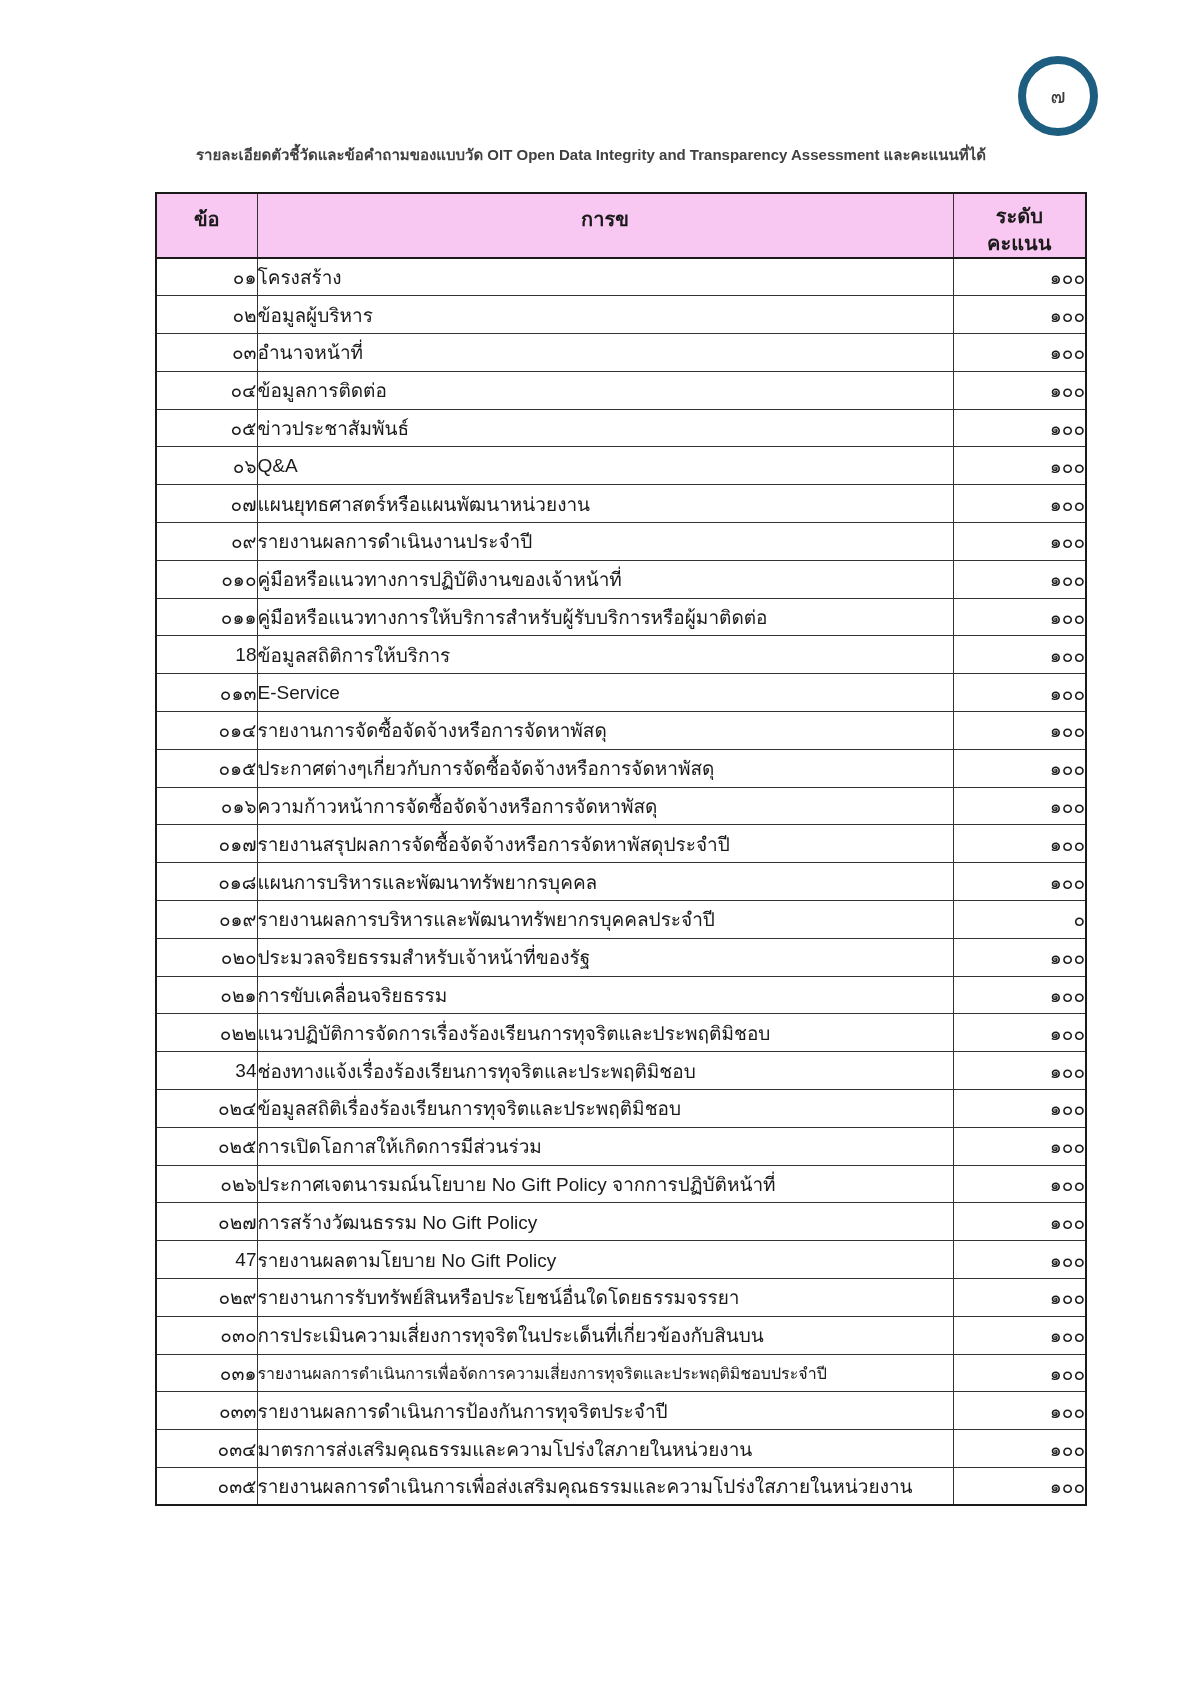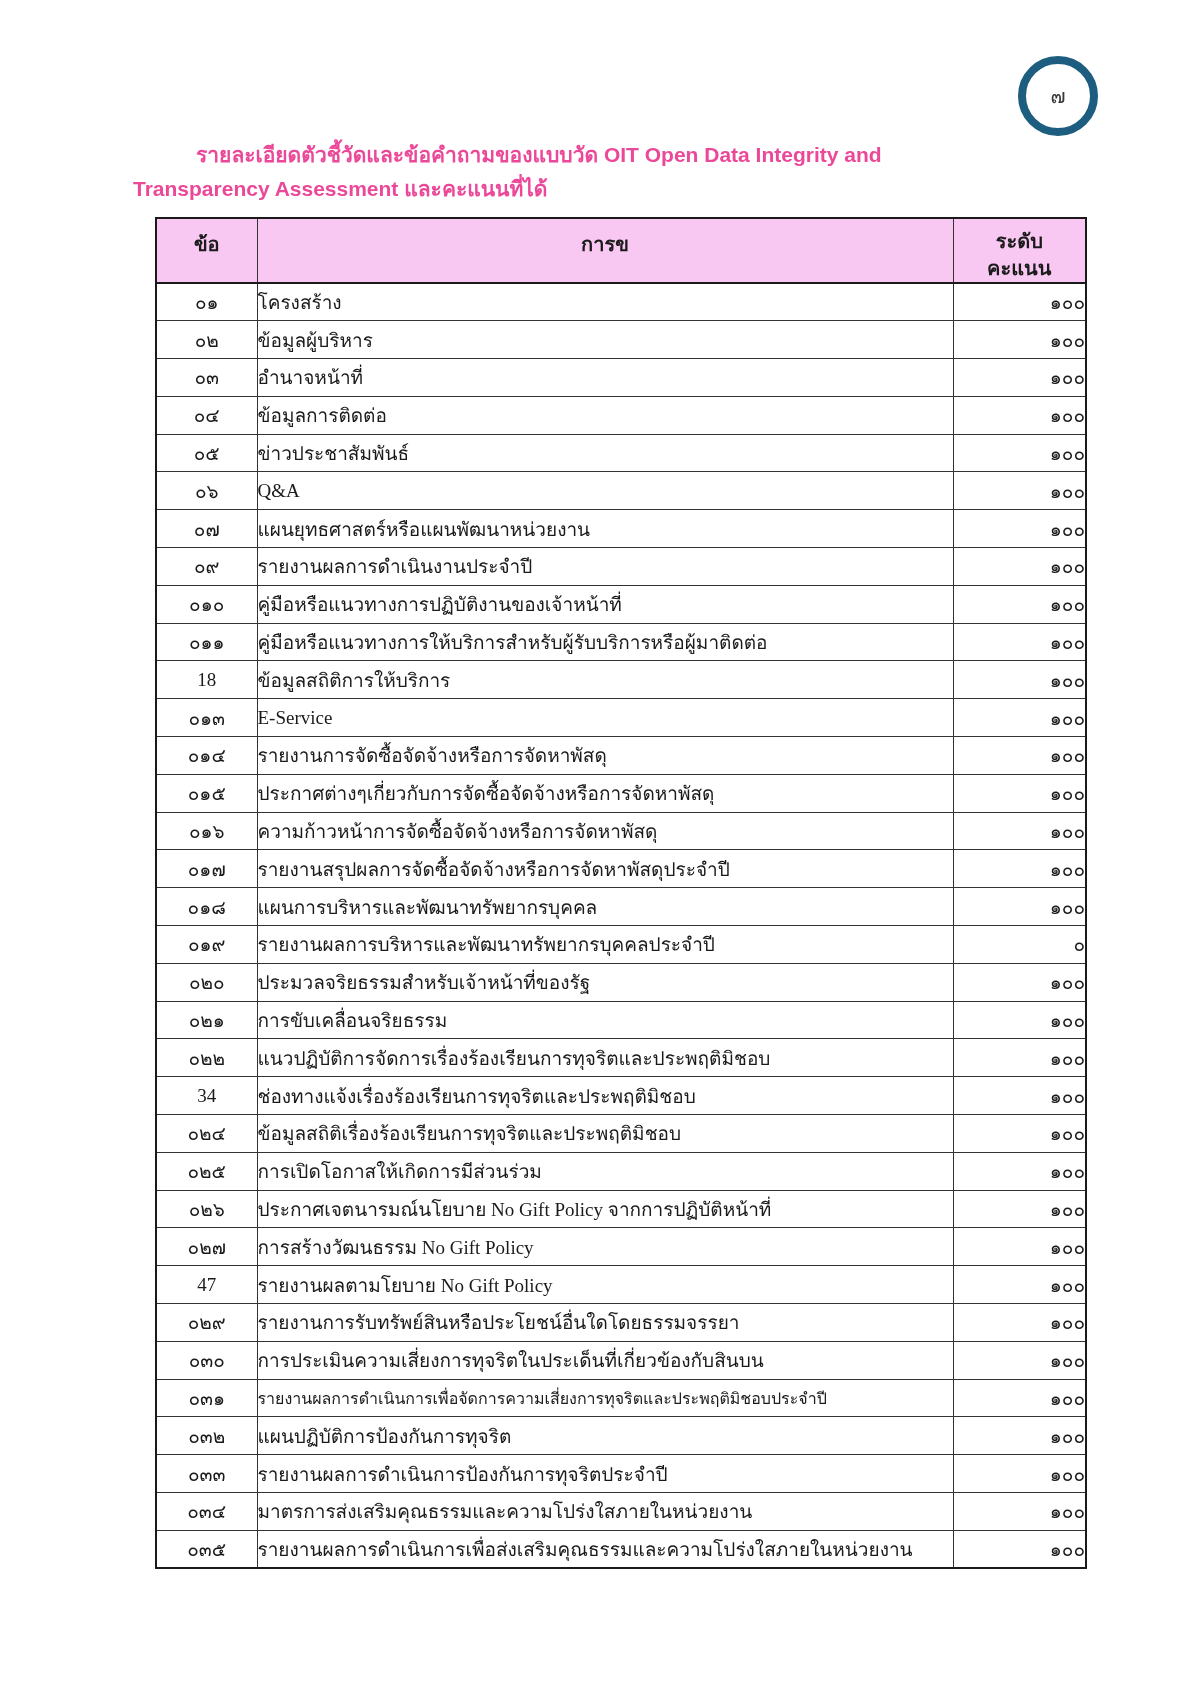--- a/index.html
+++ b/index.html
@@ -17,33 +17,32 @@
     border: 8px solid var(--badge-border, #1d5d7f);
     border-radius: 50%;
     display: flex; align-items: center; justify-content: center;
     font-size: 20px; color: #3a3a3a;
     background: #ffffff;
   }
   .doc-title {
     position: absolute;
     top: 138px; left: 133px;
     width: 890px;
-    font-size: 21px;
+    font-size: 15px;
     line-height: 34px;
     font-weight: 600;
     text-indent: 63px;
-    color: #ec4899;
+    color: #404040;
   }
   table.oit {
     position: absolute;
-    top: 217px; left: 155px;
+    top: 192px; left: 155px;
     width: 930px;
     border-collapse: collapse;
     table-layout: fixed;
-    font-family: Liberation Serif, serif;
   }
   table.oit col.c-item  { width: 101px; }
   table.oit col.c-q     { width: 696px; }
   table.oit col.c-score { width: 133px; }
   table.oit th, table.oit td {
     border: 1px solid #333;
     font-weight: normal;
   }
   table.oit { border: 2px solid #1a1a1a; }
   table.oit thead th {
@@ -55,21 +54,21 @@
     font-weight: 700;
     text-align: center;
     border-bottom: 2px solid #1a1a1a;
   }
   table.oit thead th .hline { line-height: 27px; }
   table.oit tbody td {
     height: 37.8px;
     font-size: 19px;
     vertical-align: middle;
   }
-  td.cell-item  { text-align: center; }
+  td.cell-item  { text-align: right; }
   td.cell-q     { text-align: left; padding-right: 6px; }
   td.cell-q.small { font-size: 16px; }
   td.cell-score { text-align: right; }
 </style>
 </head>
 <body>
 
 <div class="page-badge">
   <span>๗</span>
 </div>
@@ -237,25 +236,20 @@
         <td class="cell-item">๐๓๐</td>
         <td class="cell-q">การประเมินความเสี่ยงการทุจริตในประเด็นที่เกี่ยวข้องกับสินบน</td>
         <td class="cell-score">๑๐๐</td>
       </tr>
       <tr>
         <td class="cell-item">๐๓๑</td>
         <td class="cell-q small">รายงานผลการดำเนินการเพื่อจัดการความเสี่ยงการทุจริตและประพฤติมิชอบประจำปี</td>
         <td class="cell-score">๑๐๐</td>
       </tr>
       <tr>
-        <td class="cell-item">๐๓๒</td>
-        <td class="cell-q">แผนปฏิบัติการป้องกันการทุจริต</td>
-        <td class="cell-score">๑๐๐</td>
-      </tr>
-      <tr>
         <td class="cell-item">๐๓๓</td>
         <td class="cell-q">รายงานผลการดำเนินการป้องกันการทุจริตประจำปี</td>
         <td class="cell-score">๑๐๐</td>
       </tr>
       <tr>
         <td class="cell-item">๐๓๔</td>
         <td class="cell-q">มาตรการส่งเสริมคุณธรรมและความโปร่งใสภายในหน่วยงาน</td>
         <td class="cell-score">๑๐๐</td>
       </tr>
       <tr>

